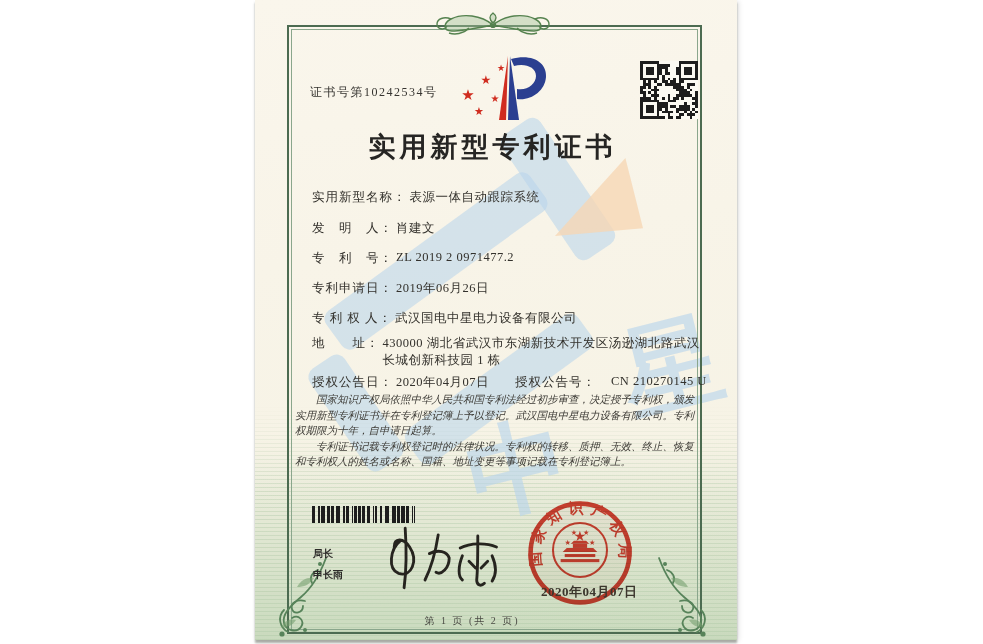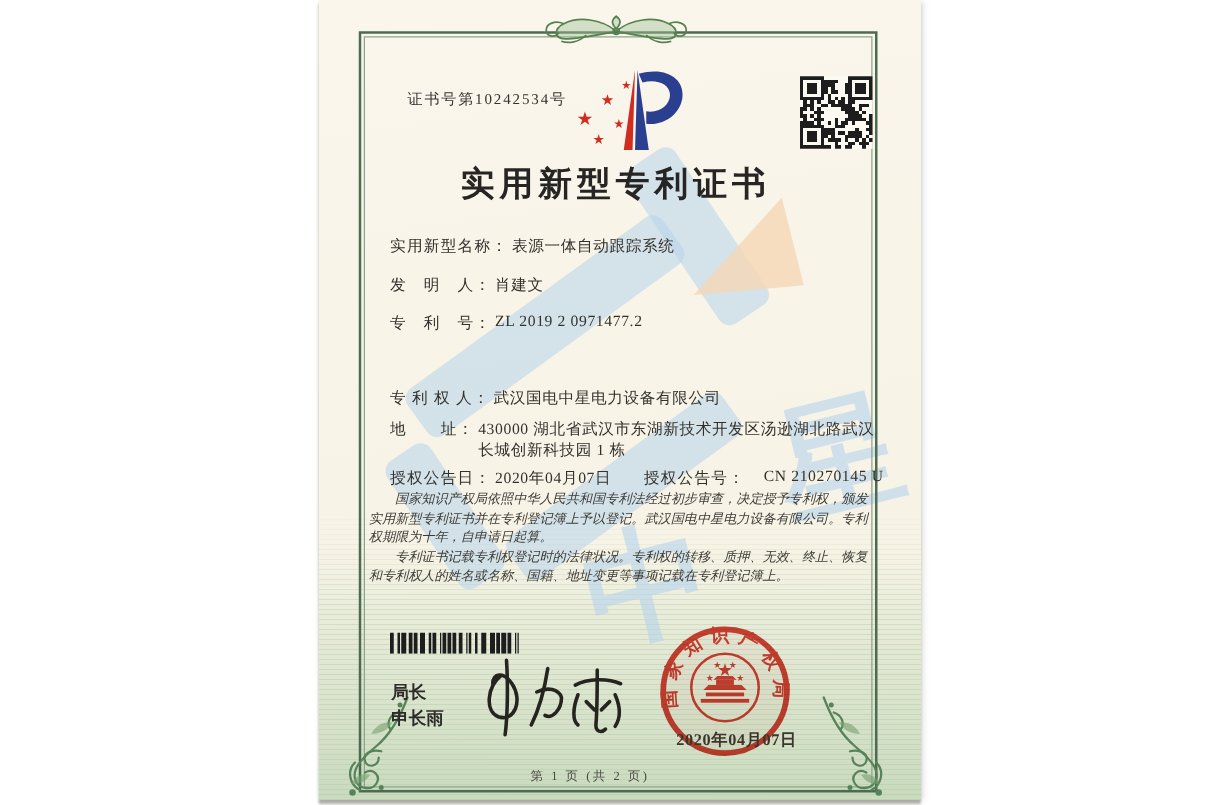--- a/index.html
+++ b/index.html
@@ -42,21 +42,21 @@
     clip-path:polygon(80% 0,0 100%,100% 90%);
   }
   
   .frame{position:absolute;left:32px;top:25px;width:411px;height:605px;border:2px solid #4c6b51;}
   .frame::after{content:"";position:absolute;inset:2px;border:1px solid #8aa68c;}
   .ornament-top{position:absolute;left:164px;top:11px;width:148px;height:28px;}
   .flourish{position:absolute;top:556px;width:56px;height:82px;}
   .fl-left{left:19px;}
   .fl-right{left:400px;transform:scaleX(-1);}
   
-  .cert-no{position:absolute;left:55px;top:71px;font-size:12px;letter-spacing:1.5px;color:#35332f;margin-left:16px;}
+  .cert-no{position:absolute;left:55px;top:84px;font-size:12px;letter-spacing:1.5px;color:#35332f;}
   .cnipa-logo{position:absolute;left:196px;top:53px;width:100px;height:73px;}
   .qr{position:absolute;left:385px;top:61px;width:58px;height:58px;}
   .title{
     position:absolute;left:32px;top:129px;width:411px;margin:0;text-align:center;
     font-size:27px;font-weight:700;letter-spacing:4px;color:#262523;
   }
   .field{position:absolute;left:57px;font-size:12.5px;display:flex;color:#33312c;}
   .field .lbl{white-space:pre;letter-spacing:1px;}
   .field .val{margin-left:3px;letter-spacing:.5px;}
   .f0{top:189px}.f1{top:220px}.f2{top:250px}.f3{top:280px}.f4{top:310px}
@@ -70,21 +70,21 @@
   }
   .paras p{margin:0;text-indent:2em;}
   .barcode{
     position:absolute;left:57px;top:506px;width:126px;height:17px;
     display:flex;overflow:hidden;align-items:stretch;
   }
   .barcode span{flex:0 0 auto;height:100%;}
   .director{
     position:absolute;left:58px;top:543px;line-height:21px;
     font-family:"Liberation Sans","DejaVu Sans",sans-serif;
-    font-weight:700;font-size:14px;color:#2c2b29;
+    font-weight:700;font-size:10px;color:#2c2b29;
   }
   .signature{position:absolute;left:126px;top:525px;width:132px;height:66px;}
   .seal{position:absolute;left:271px;top:499px;width:108px;height:108px;mix-blend-mode:multiply;opacity:.95;}
   .seal-date{
     position:absolute;left:286px;top:583px;z-index:6;
     font-size:13px;font-weight:700;letter-spacing:.5px;color:#3b362d;
   }
   .footer-page{
     position:absolute;left:32px;top:614px;width:370px;text-align:center;
     font-size:10px;letter-spacing:2px;color:#4a4a44;
@@ -183,20 +183,24 @@
     <span class="lbl">实用新型名称：</span>
     <span class="val">表源一体自动跟踪系统</span>
   </div>
   <div class="field f1">
     <span class="lbl">发　明　人：</span>
     <span class="val">肖建文</span>
   </div>
   <div class="field f2">
     <span class="lbl">专　利　号：</span>
     <span class="val">ZL 2019 2 0971477.2</span>
+  </div>
+  <div class="field f3">
+    <span class="lbl">专利申请日：</span>
+    <span class="val">2019年06月26日</span>
   </div>
   <div class="field f4">
     <span class="lbl">专 利 权 人：</span>
     <span class="val">武汉国电中星电力设备有限公司</span>
   </div>
   <div class="field addr">
     <span class="lbl">地　　址：</span>
     <span class="val">430000 湖北省武汉市东湖新技术开发区汤逊湖北路武汉长城创新科技园 1 栋</span>
   </div>
   <div class="field grant">

